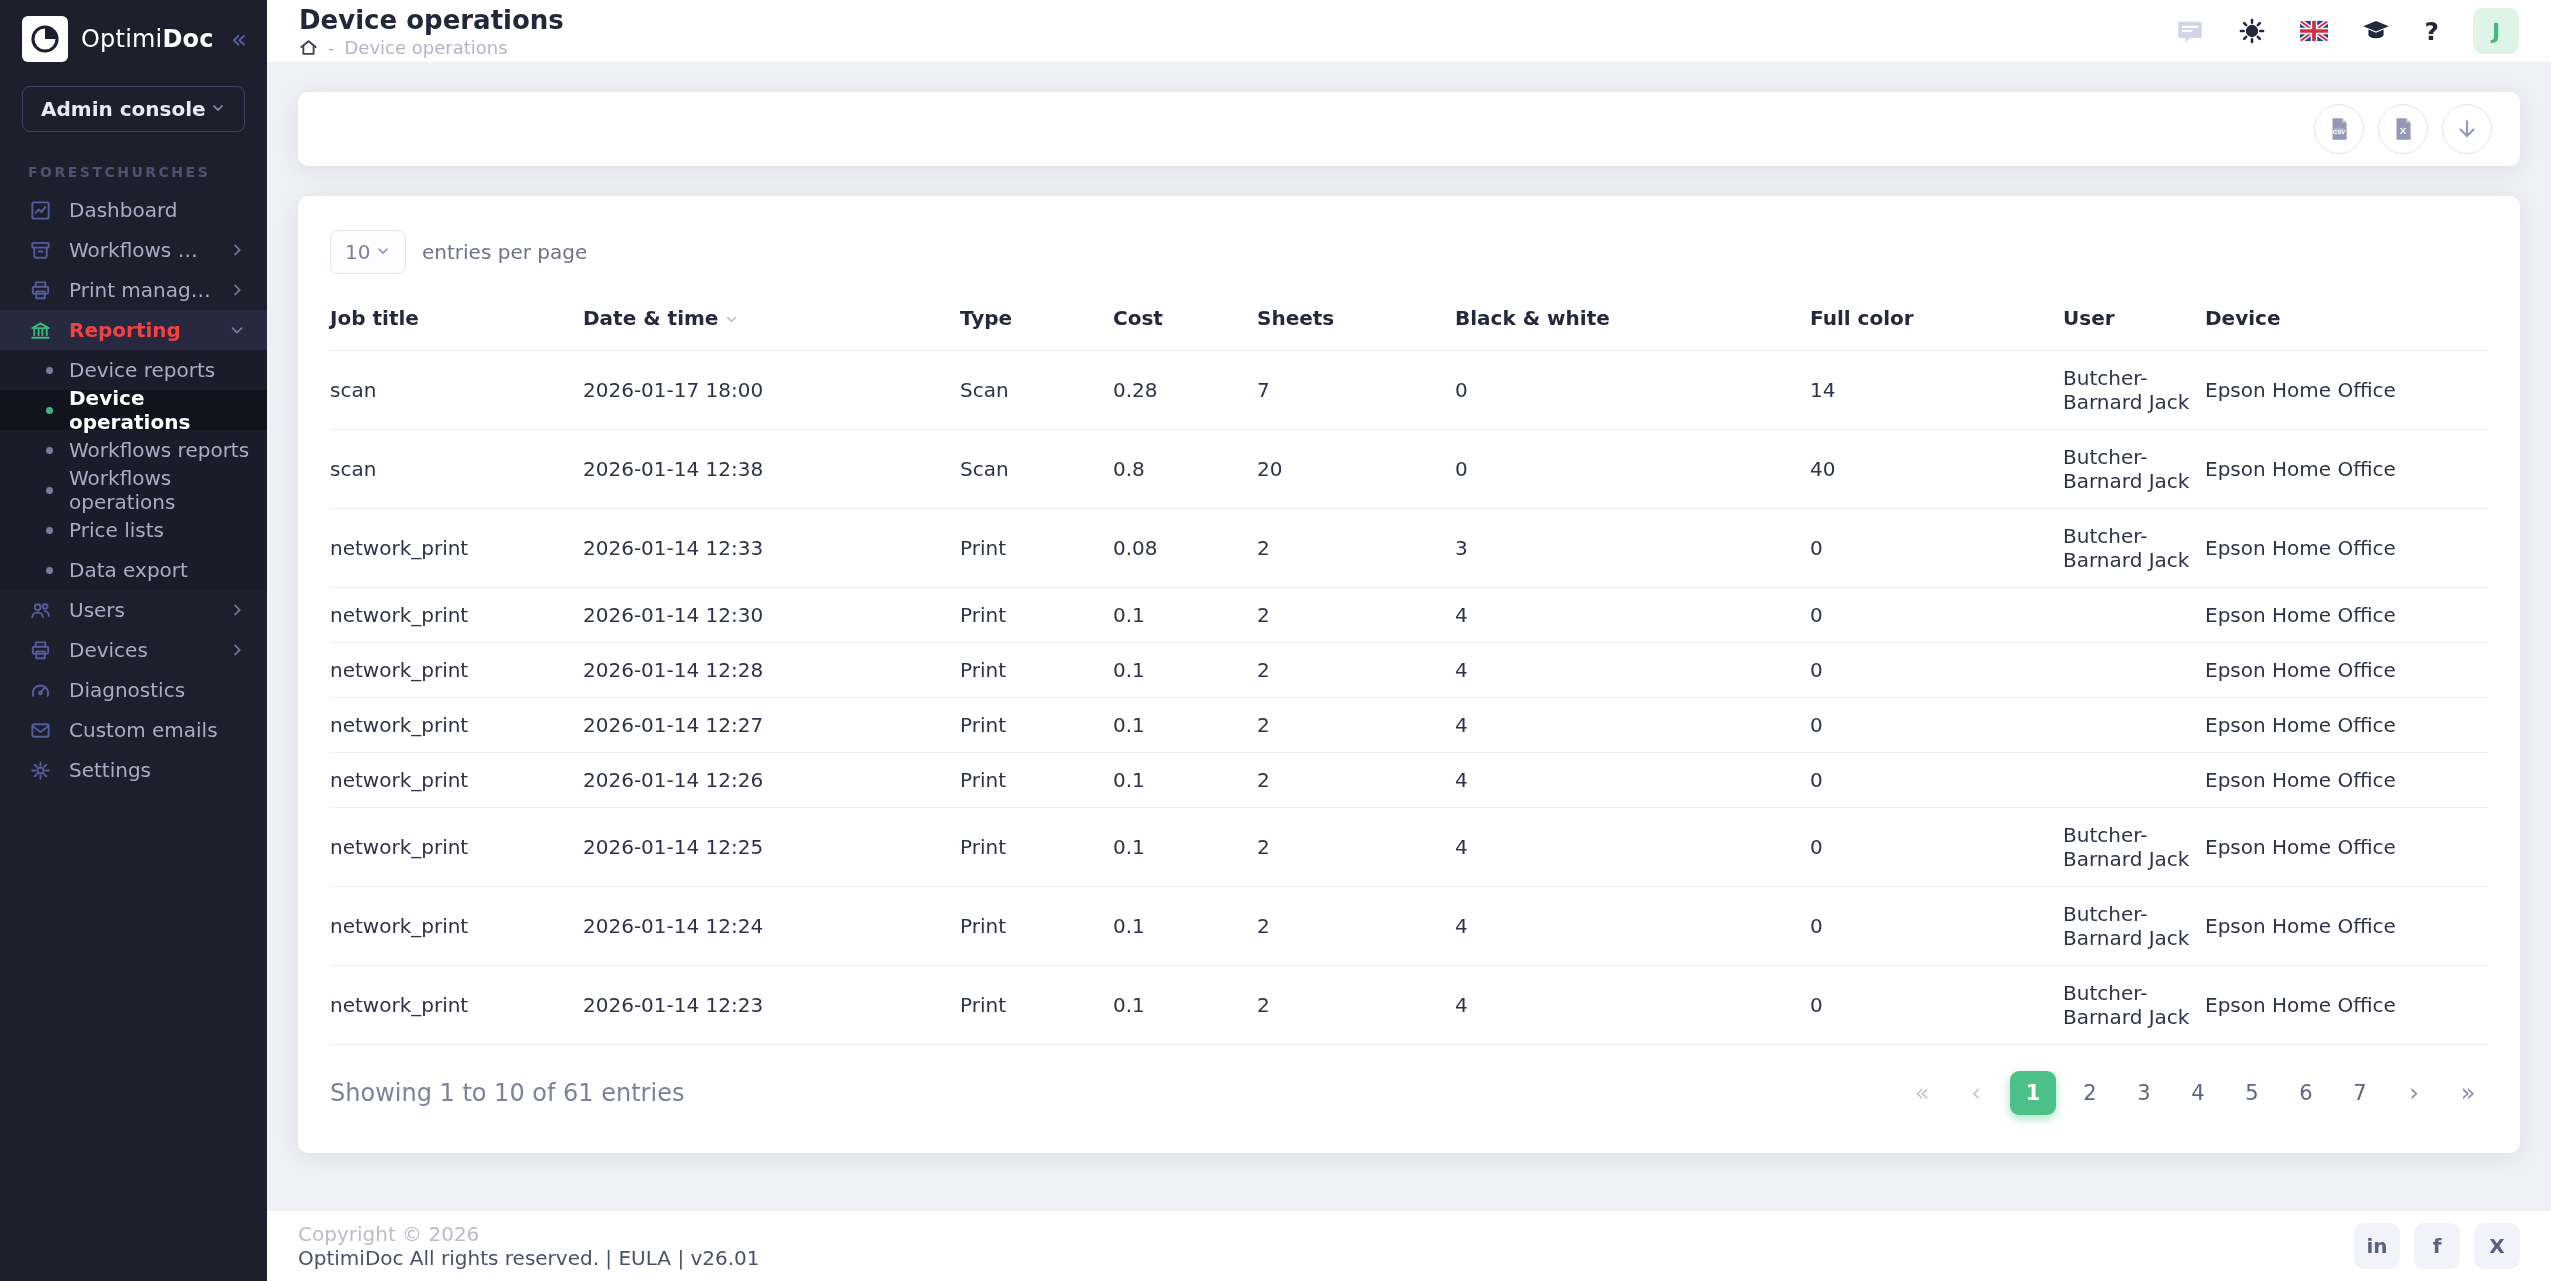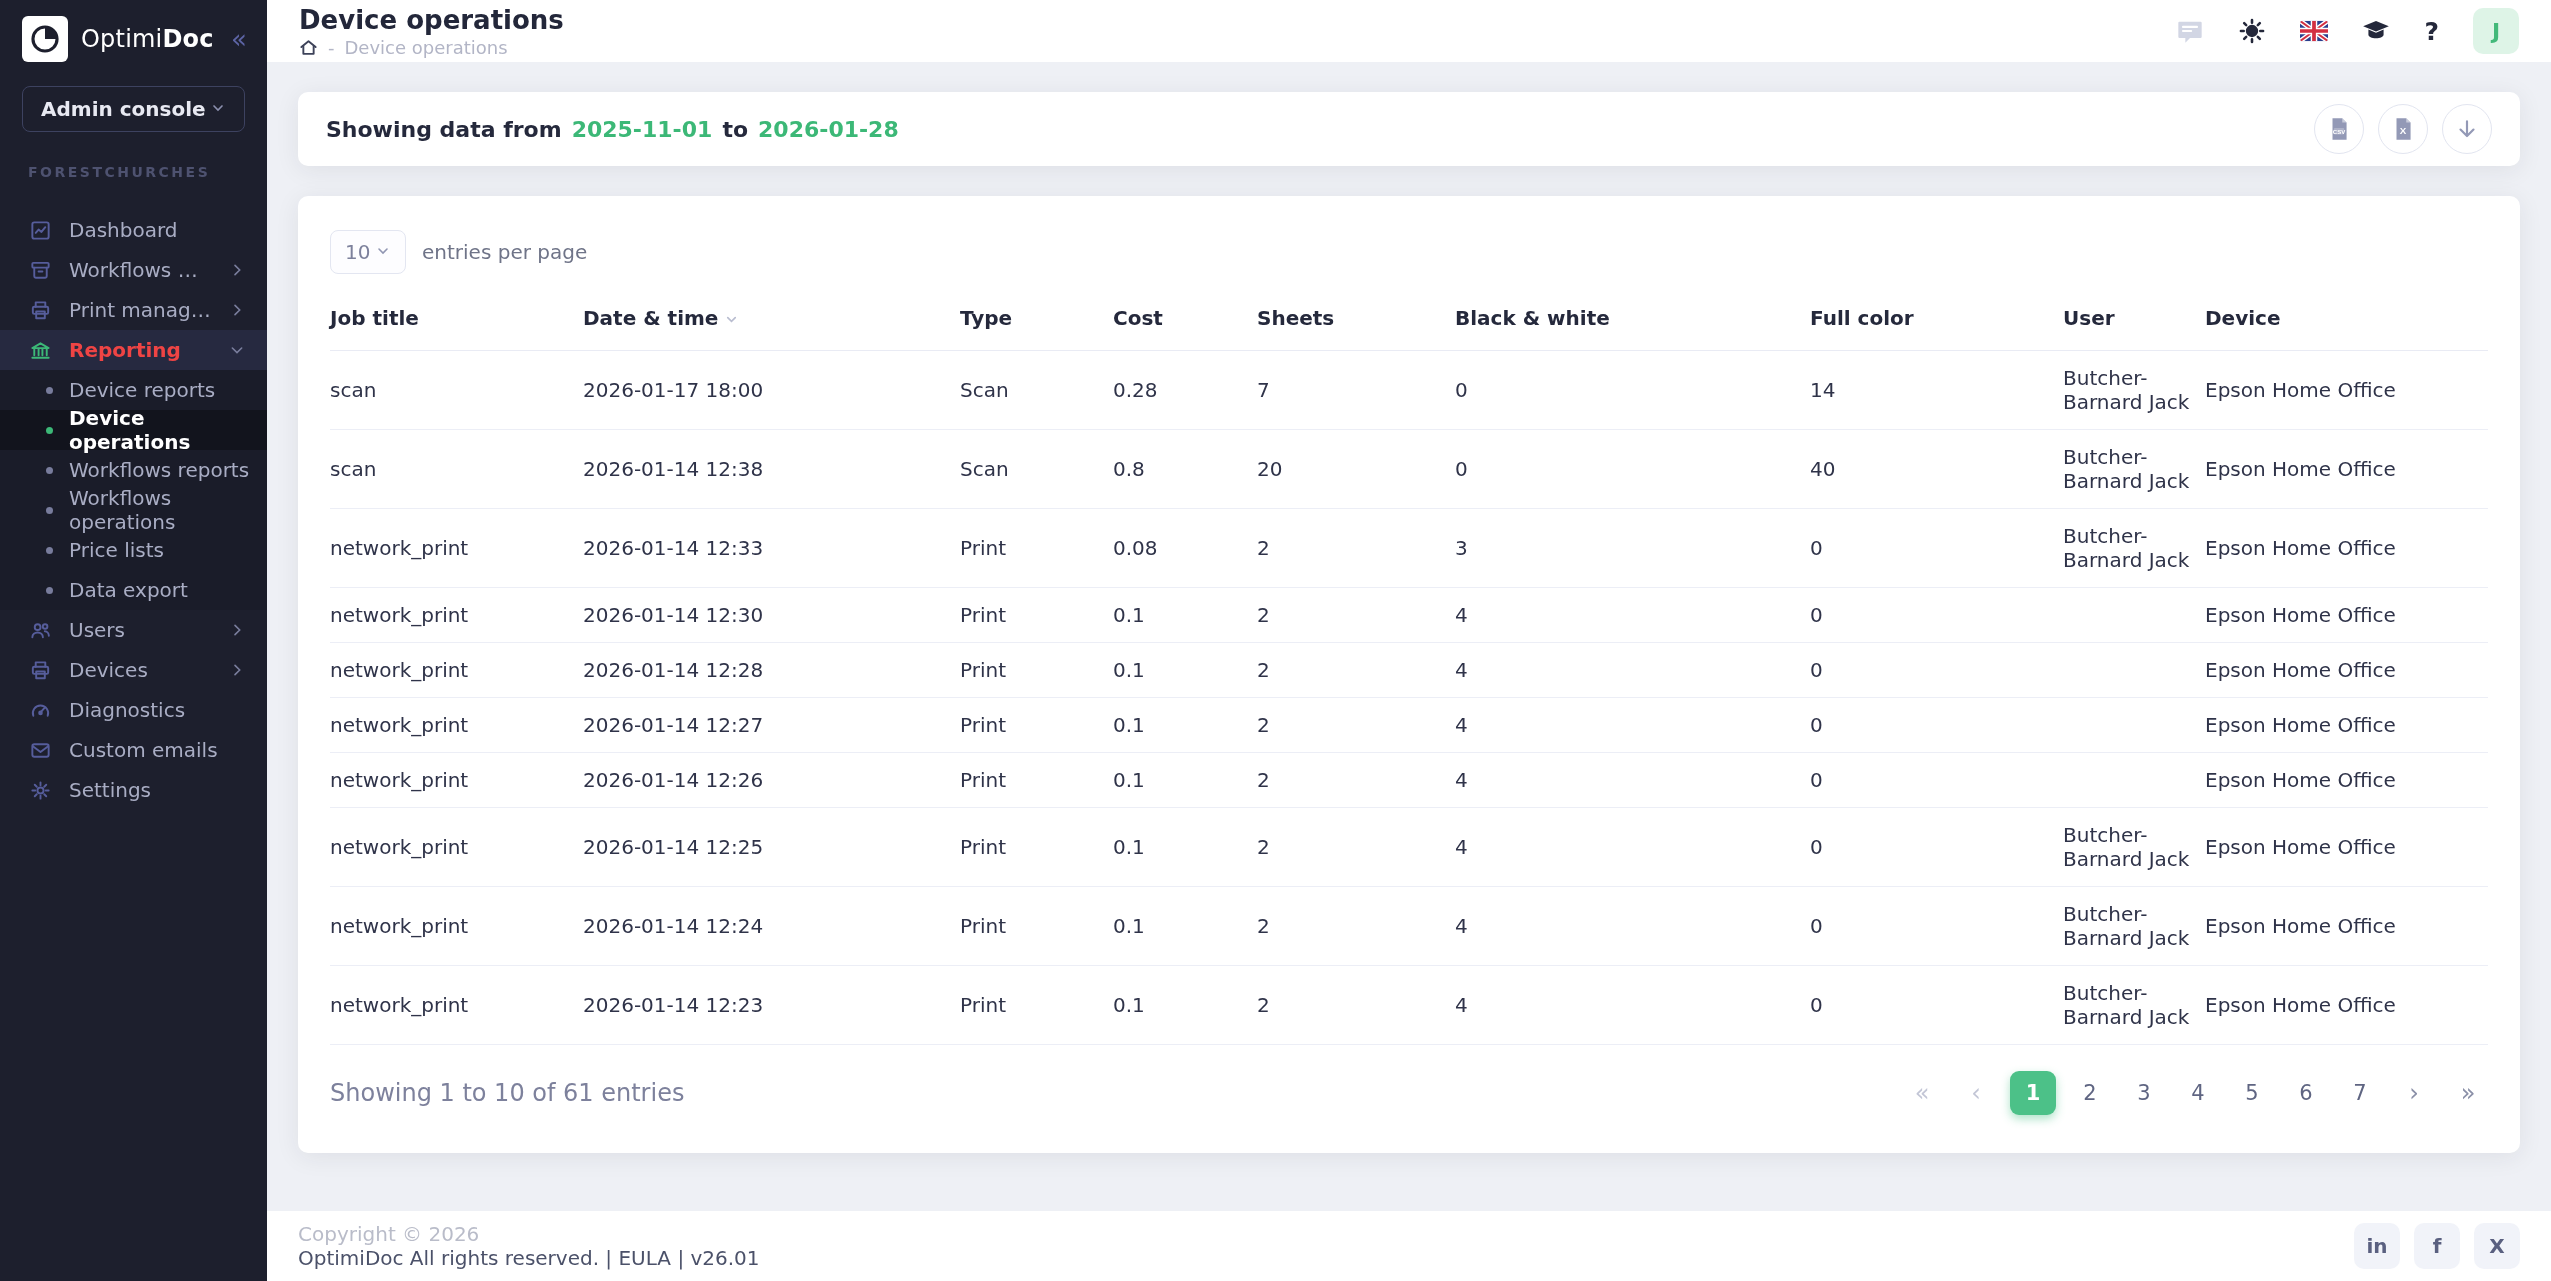--- a/index.html
+++ b/index.html
@@ -31,21 +31,21 @@
     border:1px solid #3d4260; border-radius:8px;
     display:flex; align-items:center; justify-content:space-between;
     padding:0 18px; color:#e8e9f2; font-size:20px; font-weight:600; cursor:pointer;
   }
   .console-btn .chev { color:#8b8fae; }
 
   .section-label {
     margin:26px 0 10px 28px; font-size:14px; letter-spacing:2.5px;
     color:#4e5270; font-weight:600;
   }
-  .nav { flex:1;margin-top:20px; }
+  .nav { flex:1; }
   .nav-item {
     height:40px; display:flex; align-items:center; gap:17px;
     padding:0 22px 0 28px; font-size:20px; cursor:pointer; white-space:nowrap;
   }
   .nav-icon { width:24px; height:24px; display:flex; align-items:center; justify-content:center;
     color:#565d9b; flex-shrink:0; }
   .nav-icon svg { width:23px; height:23px; }
   .nav-label { flex:1; overflow:hidden; text-overflow:ellipsis; }
   .nav-chevron { color:#7a7e9d; display:flex; }
   .nav-chevron svg { width:16px; height:16px; }
@@ -386,26 +386,20 @@
             </svg>
         </span>
         <span class="tb-icon help-icon">?</span>
         <div class="avatar">J</div>
       </div>
     </header>
 
     <div class="content">
 
       <div class="card filter-card">
-        <div class="filter-text">
-          <span>Showing data from</span>
-          <span class="date">2025-11-01</span>
-          <span>to</span>
-          <span class="date">2026-01-28</span>
-        </div>
         <div class="filter-actions">
           <button class="circle-btn">
             <svg viewBox="0 0 24 24">
                 <path fill="currentColor" d="M6 2h9l4 4v16H6z"></path>
                 <path fill="#fff" opacity=".5" d="M15 2l4 4h-4z"></path>
                 <rect x="7.2" y="11" width="9.6" height="6" rx="1" fill="#fff" opacity=".25"></rect>
                 <text x="12" y="16.2" font-size="5.6" font-weight="bold" fill="#fff" text-anchor="middle">CSV</text>
               </svg>
           </button>
           <button class="circle-btn">

